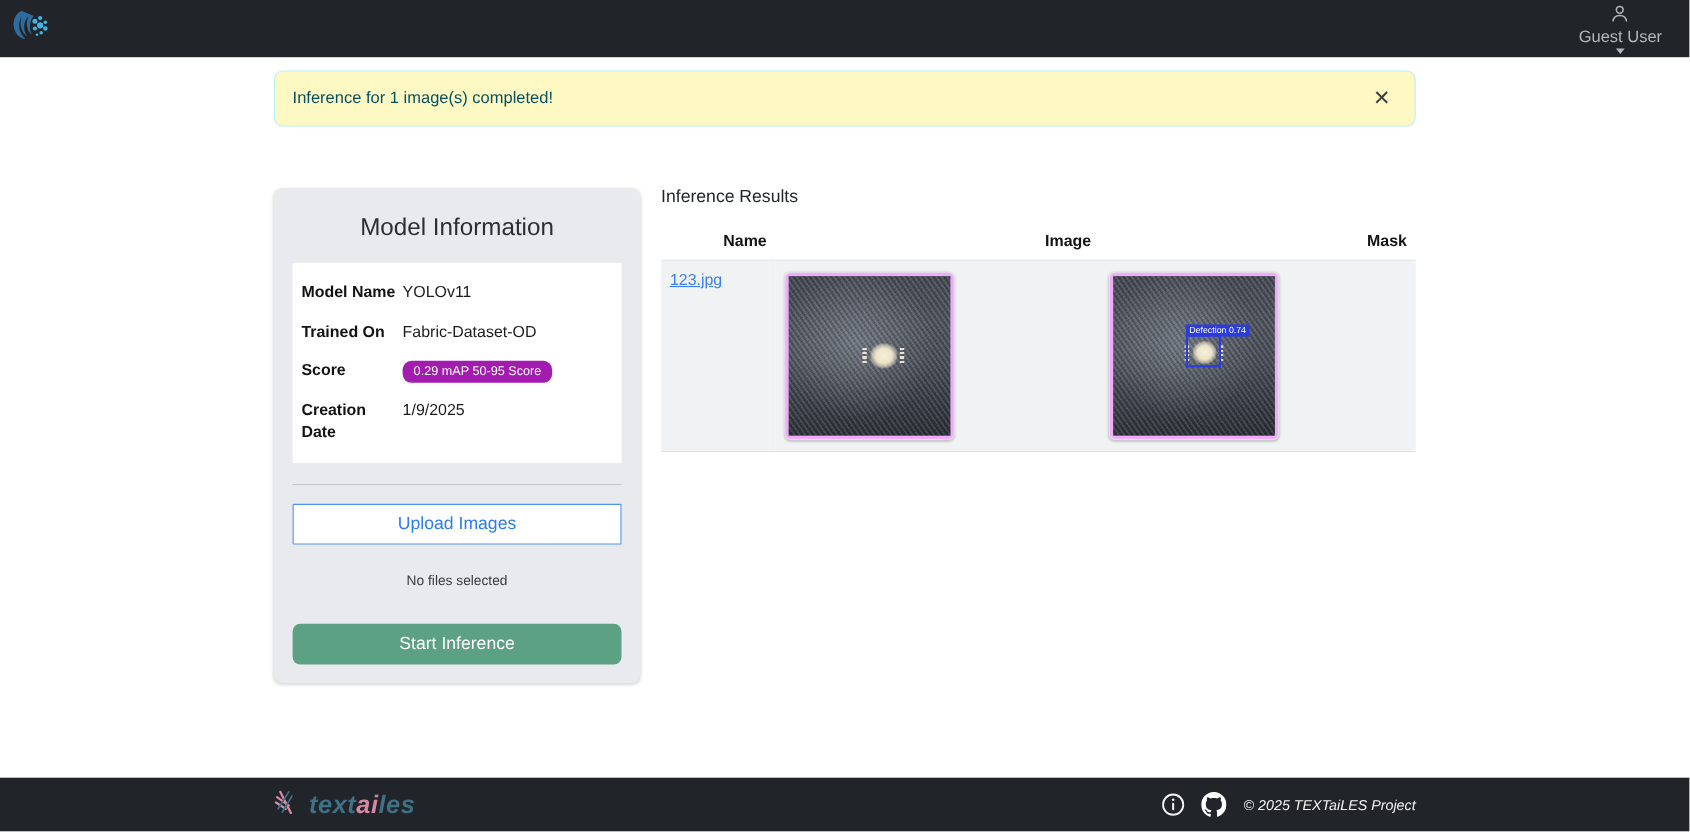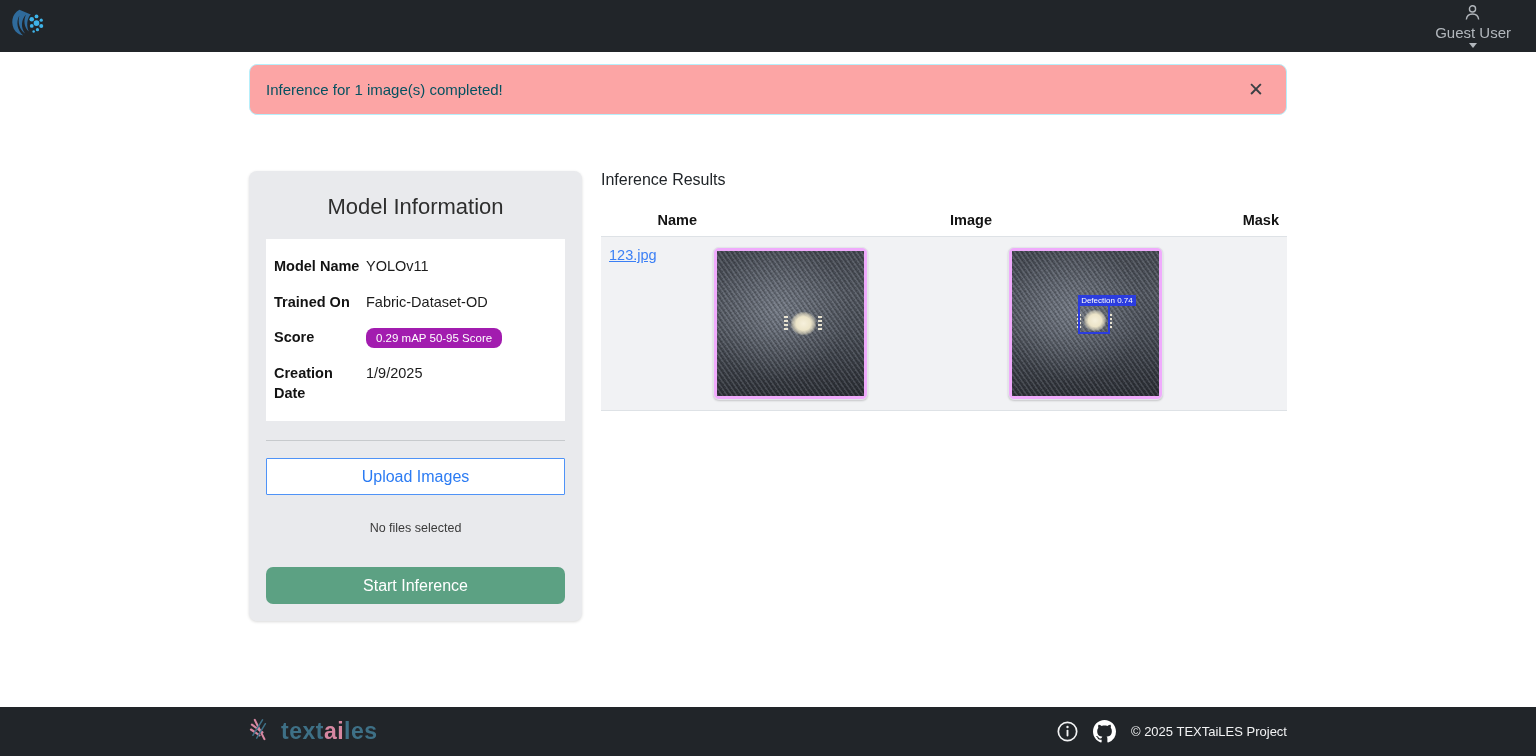--- a/index.html
+++ b/index.html
@@ -47,21 +47,21 @@
     border-right: 4px solid transparent;
     border-top: 5px solid #b2b7bc;
     margin-top: 2px;
   }
 
   
   .content { flex: 1; }
   .alert {
     width: 1038px;
     margin: 12px auto 0;
-    background: #fca5a5;
+    background: #fef9c3;
     border: 1px solid #b6effb;
     border-radius: 8px;
     color: #055160;
     font-size: 15px;
     padding: 13px 16px;
     display: flex;
     align-items: center;
   }
   .alert-close {
     margin-left: auto;
@@ -233,20 +233,21 @@
     background: #212529;
     flex-shrink: 0;
     display: flex;
     align-items: center;
   }
   .footer-inner {
     width: 1038px;
     margin: 0 auto;
     display: flex;
     align-items: center;
+    font-style: italic;
   }
   .footer-brand { display: flex; align-items: center; cursor: pointer; }
   .footer-wordmark { font-size: 23px; font-weight: 700; letter-spacing: 0.5px; margin-left: 5px; }
   .wm-teal { color: #3e7086; }
   .wm-pink { color: #d687a1; }
   .footer-right { margin-left: auto; display: flex; align-items: center; }
   .footer-icon { display: flex; align-items: center; cursor: pointer; margin-right: 15px; }
   .copyright { color: #f2f3f4; font-size: 13px; }
 </style>
 </head>

